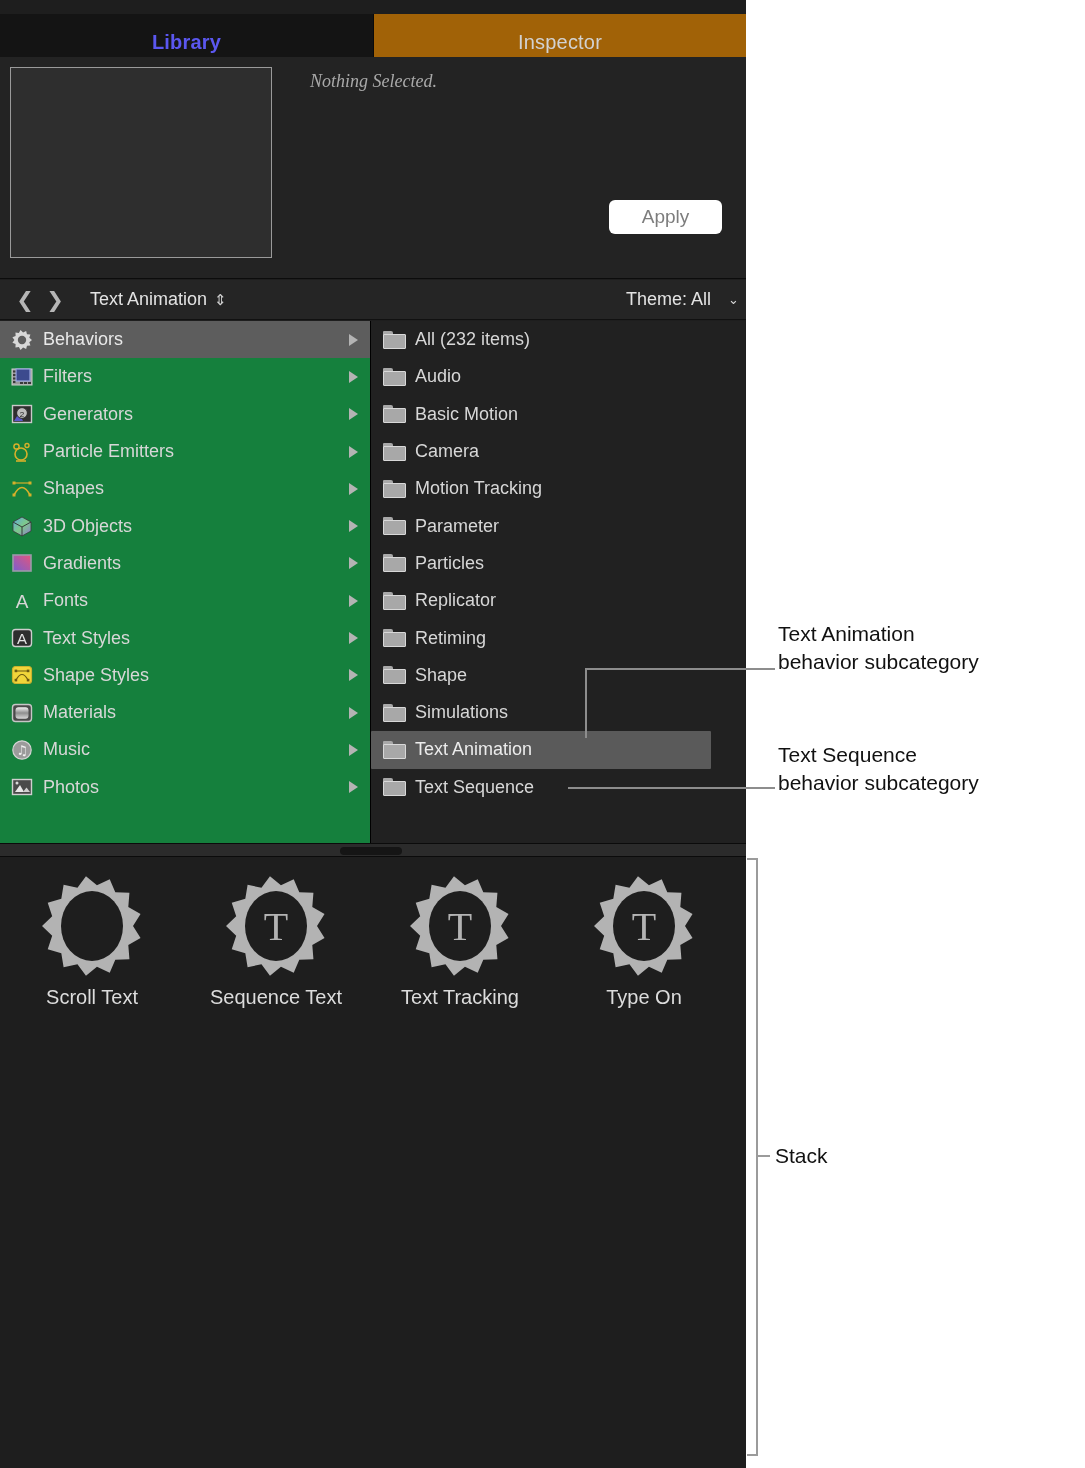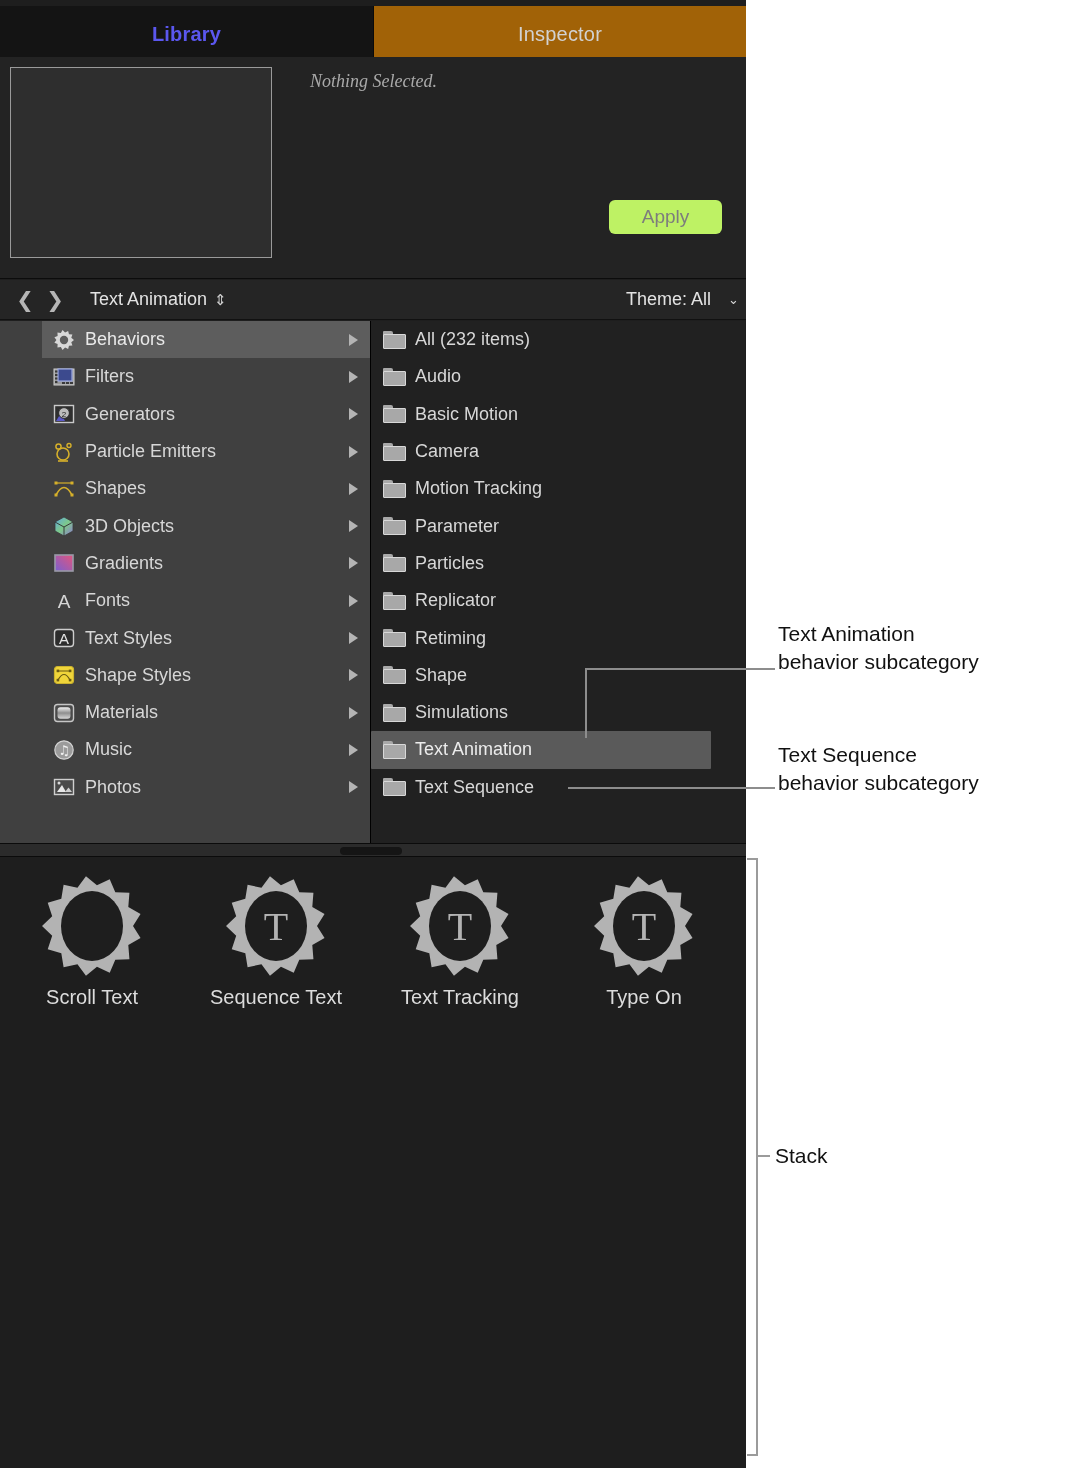--- a/index.html
+++ b/index.html
@@ -13,21 +13,21 @@
 
   
   .panel {
     position: absolute; left: 0; top: 0;
     width: 746px; height: 1468px;
     background: #1e1e1e;
   }
 
   
   .tabbar {
-    position: absolute; left: 0; top: 6px; width: 746px; height: 56px;
+    position: absolute; left: 0; top: 14px; width: 746px; height: 56px;
     display: flex;
     border-bottom: 1px solid #000;
   }
   .tab {
     flex: 0 0 50%;
     display: flex; align-items: center; justify-content: center;
     font-size: 20px; letter-spacing: .2px;
     height: 56px;
   }
   .tab.library { background: #141414; color: #5b57ef; font-weight: bold; }
@@ -47,21 +47,21 @@
   }
   .nothing-selected {
     position: absolute; left: 282px; top: 14px;
     font-size: 18px; font-style: italic; color: #a9a9a9;
     font-family: "Liberation Serif", serif;
     margin-left: 28px;
   }
   .apply-btn {
     position: absolute; left: 609px; top: 143px;
     width: 113px; height: 34px;
-    background: #bef264;
+    background: #ffffff;
     border: none; border-radius: 6px;
     color: #7d7d7d; font-size: 19px;
     font-family: "Liberation Sans", sans-serif;
     display: flex; align-items: center; justify-content: center;
   }
 
   
   .pathbar {
     position: absolute; left: 0; top: 280px; width: 746px; height: 40px;
     background: #252525;
@@ -85,24 +85,23 @@
   }
   .chev { font-size: 13px; color: #d8d8d8; }
 
   
   .columns {
     position: absolute; left: 0; top: 321px; width: 746px; height: 522px;
     display: flex;
   }
   .col-left {
     width: 371px; height: 100%;
-    background: #404040;
+    background: #15803d;
     border-right: 1px solid #000;
     position: relative;
-    padding-left: 42px;
   }
   .col-right {
     width: 374px; height: 100%;
     background: #212121;
     position: relative;
   }
   .row {
     height: 37.3px;
     display: flex; align-items: center;
     padding-left: 9px;

